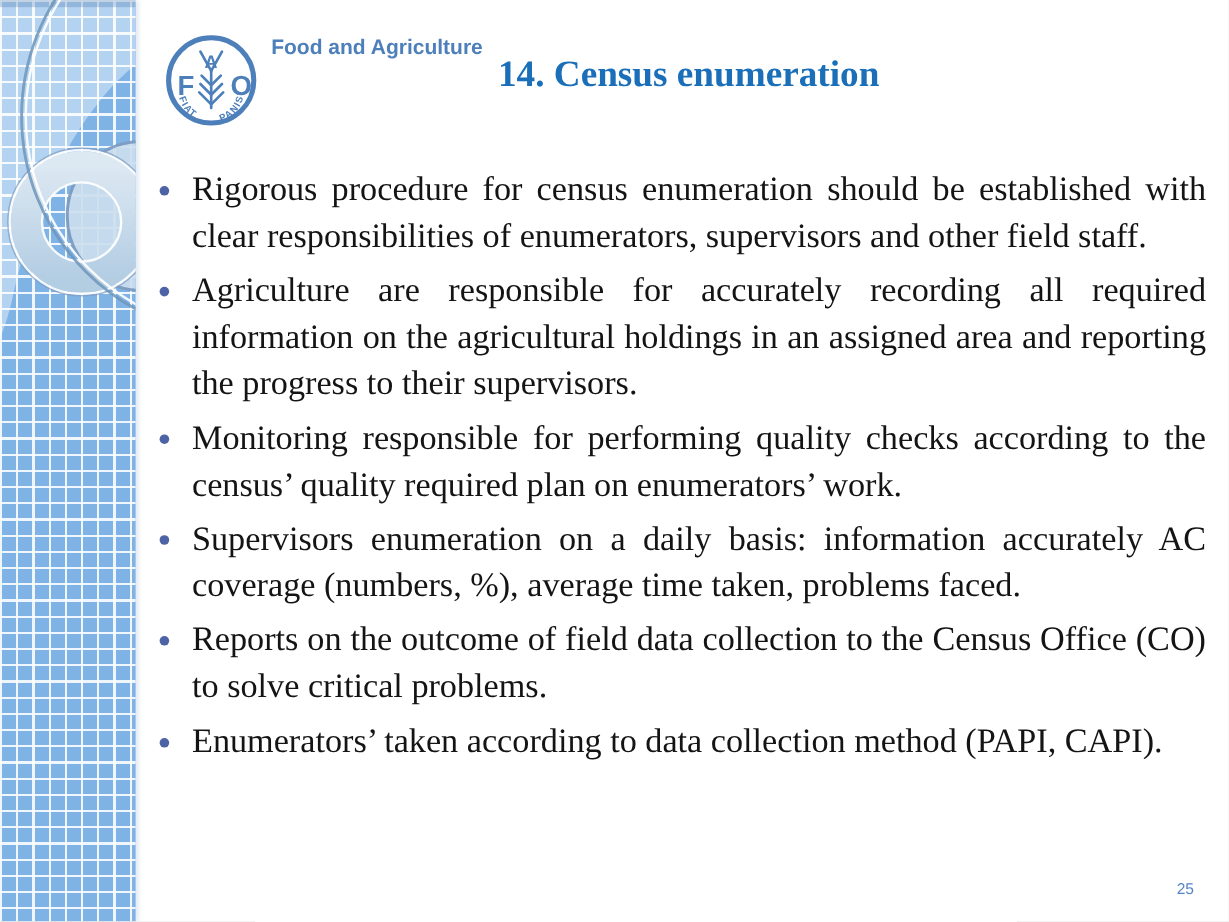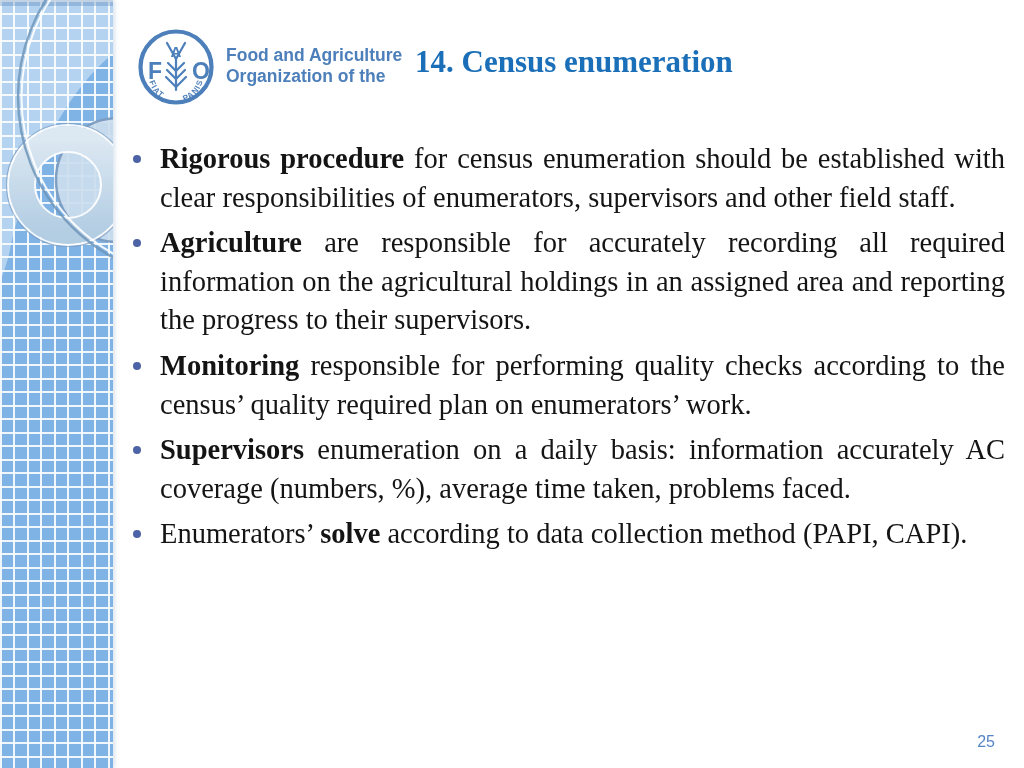--- a/index.html
+++ b/index.html
@@ -13,21 +13,21 @@
     background-color:var(--sidebar-base,#7fb3e6);
     background-image:
       repeating-linear-gradient(to right, rgba(255,255,255,.88) 0 1.8px, transparent 1.8px 13.5px),
       repeating-linear-gradient(to bottom, rgba(255,255,255,.88) 0 1.8px, transparent 1.8px 13.5px);
     box-shadow:2px 0 4px rgba(110,150,190,.25);
   }
   .sidebar svg{position:absolute;left:0;top:0;}
   
   .logo-area{position:absolute;left:136px;top:26px;display:flex;align-items:flex-start;}
   .org-name{
-    margin-left:10px;margin-top:19px;
+    margin-left:10px;margin-top:3px;
     font-family:"Liberation Sans",sans-serif;font-weight:bold;
     font-size:17.5px;line-height:21px;color:var(--logo-blue,#4d7fba);
   }
   
   .slide-title{
     position:absolute;left:415px;top:44px;width:600px;
     font-size:31px;font-weight:bold;color:var(--title-blue,#1a6fb8);
     font-family:"Liberation Serif",serif;white-space:nowrap;
   }
   
@@ -35,25 +35,25 @@
   .content ul{list-style:none;margin:0;padding:0;}
   .content li{
     position:relative;padding-left:29px;margin:0 0 7px 0;
     font-size:28.5px;line-height:38.6px;color:#141414;
     text-align:justify;
   }
   .content li::before{
     content:"";position:absolute;left:2px;top:15px;width:8px;height:8px;
     border-radius:50%;background:var(--bullet-blue,#4d63a5);
   }
-  .content li b{font-weight:bold;}
+  .content li b{font-weight:normal;}
   
   .page-number{
     position:absolute;right:29px;top:733px;
-    font-family:"Liberation Sans",sans-serif;font-size:16px;
+    font-family:"Liberation Sans",sans-serif;font-size:13px;
     color:var(--page-number-blue,#5585c6);
   }
   
   .fao-emblem text{fill:var(--logo-blue,#4d7fba);font-family:"Liberation Sans",sans-serif;font-weight:bold;}
   .fao-emblem .stroke{stroke:var(--logo-blue,#4d7fba);fill:none;}
 </style>
 </head>
 <body>
 
 <div class="slide">
@@ -102,31 +102,31 @@
       <text x="56" y="53" font-size="23">O</text>
       <text x="34.5" y="31" font-size="15">A</text>
       <path id="mottoArc" d="M13,54 A27.5,27.5 0 0 0 67,54" fill="none"></path>
       <text font-size="8" letter-spacing="1">
         <textPath href="#mottoArc" startOffset="2%">FIAT</textPath>
         <textPath href="#mottoArc" startOffset="61%">PANIS</textPath>
       </text>
     </svg>
     <div class="org-name">
       <div>Food and Agriculture</div>
-      <div>Organization of the</div>
     </div>
   </div>
 
   <div class="slide-title">14. Census enumeration</div>
 
   <div class="content">
     <ul>
         <li><span></span><b>Rigorous procedure</b><span> for census enumeration should be established with clear responsibilities of enumerators, supervisors and other field staff.</span></li>
         <li><span></span><b>Agriculture</b><span> are responsible for accurately recording all required information on the agricultural holdings in an assigned area and reporting the progress to their supervisors.</span></li>
         <li><span></span><b>Monitoring</b><span> responsible for performing quality checks according to the census’ quality required plan on enumerators’ work.</span></li>
         <li><span></span><b>Supervisors</b><span> enumeration on a daily basis: information accurately AC coverage (numbers, %), average time taken, problems faced.</span></li>
-        <li><span>Enumerators’ </span><b>solve</b><span> according to data collection method (PAPI, CAPI).</span></li>
+        <li><span></span><b>Reports</b><span> on the outcome of field data collection to the Census Office (CO) to solve critical problems.</span></li>
+        <li><span>Enumerators’ </span><b>taken</b><span> according to data collection method (PAPI, CAPI).</span></li>
       </ul>
   </div>
 
   <div class="page-number">25</div>
 
 </div>
 
 </body></html>

